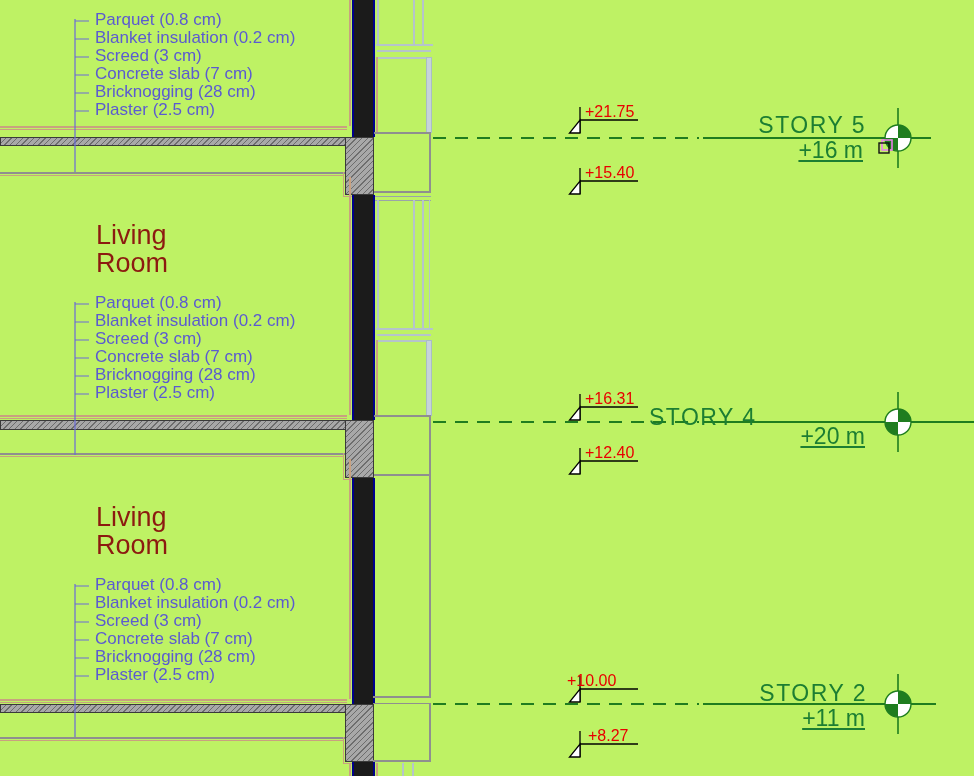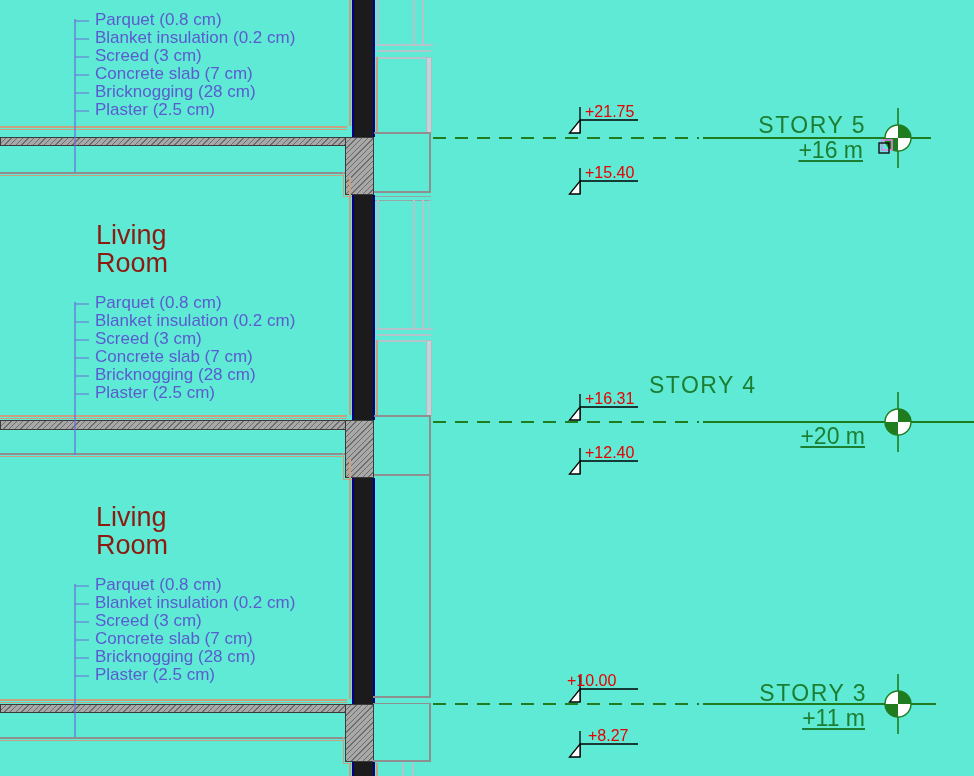--- a/index.html
+++ b/index.html
@@ -1,17 +1,17 @@
 <!DOCTYPE html>
 <html><head>
 <meta charset="utf-8">
 <style>
   html,body{margin:0;padding:0;background:#fff;}
   #canvas{
-    position:relative;width:974px;height:776px;background:#5eead4;overflow:hidden;
+    position:relative;width:974px;height:776px;background:#bef264;overflow:hidden;
     font-family:"Liberation Sans",sans-serif;
   }
   
   .tan-h{position:absolute;height:2px;background:#c9a180;}
   .tan-v{position:absolute;width:2px;background:#c9a180;}
   .gray-h{position:absolute;height:2px;background:#8f8f8f;}
   .gray-v{position:absolute;width:2px;background:#8f8f8f;}
   .hatch{
     position:absolute;
     background:repeating-linear-gradient(135deg,#a8a8a8 0 3px,#6d6d6d 3px 4px);
@@ -247,19 +247,19 @@
   <div class="red-val" style="left:585px;top:103px;">+21.75</div>
   <div class="red-val" style="left:585px;top:164px;">+15.40</div>
   <div class="red-val" style="left:585px;top:390px;">+16.31</div>
   <div class="red-val" style="left:585px;top:444px;">+12.40</div>
   <div class="red-val" style="left:567px;top:672px;">+10.00</div>
   <div class="red-val" style="left:588px;top:727px;">+8.27</div>
 
   <div class="story-name" style="right:108px;top:112px;margin-left:20px;">STORY 5</div>
   <div class="story-val" style="right:111px;top:137px;">+16 m</div>
 
-  <div class="story-name" style="left:649px;top:372px;">STORY 4</div>
+  <div class="story-name" style="left:649px;top:404px;">STORY 4</div>
   <div class="story-val" style="right:109px;top:423px;">+20 m</div>
 
-  <div class="story-name" style="right:107px;top:680px;">STORY 3</div>
+  <div class="story-name" style="right:107px;top:680px;">STORY 2</div>
   <div class="story-val" style="right:109px;top:705px;">+11 m</div>
 
 </div>
 
 </body></html>

